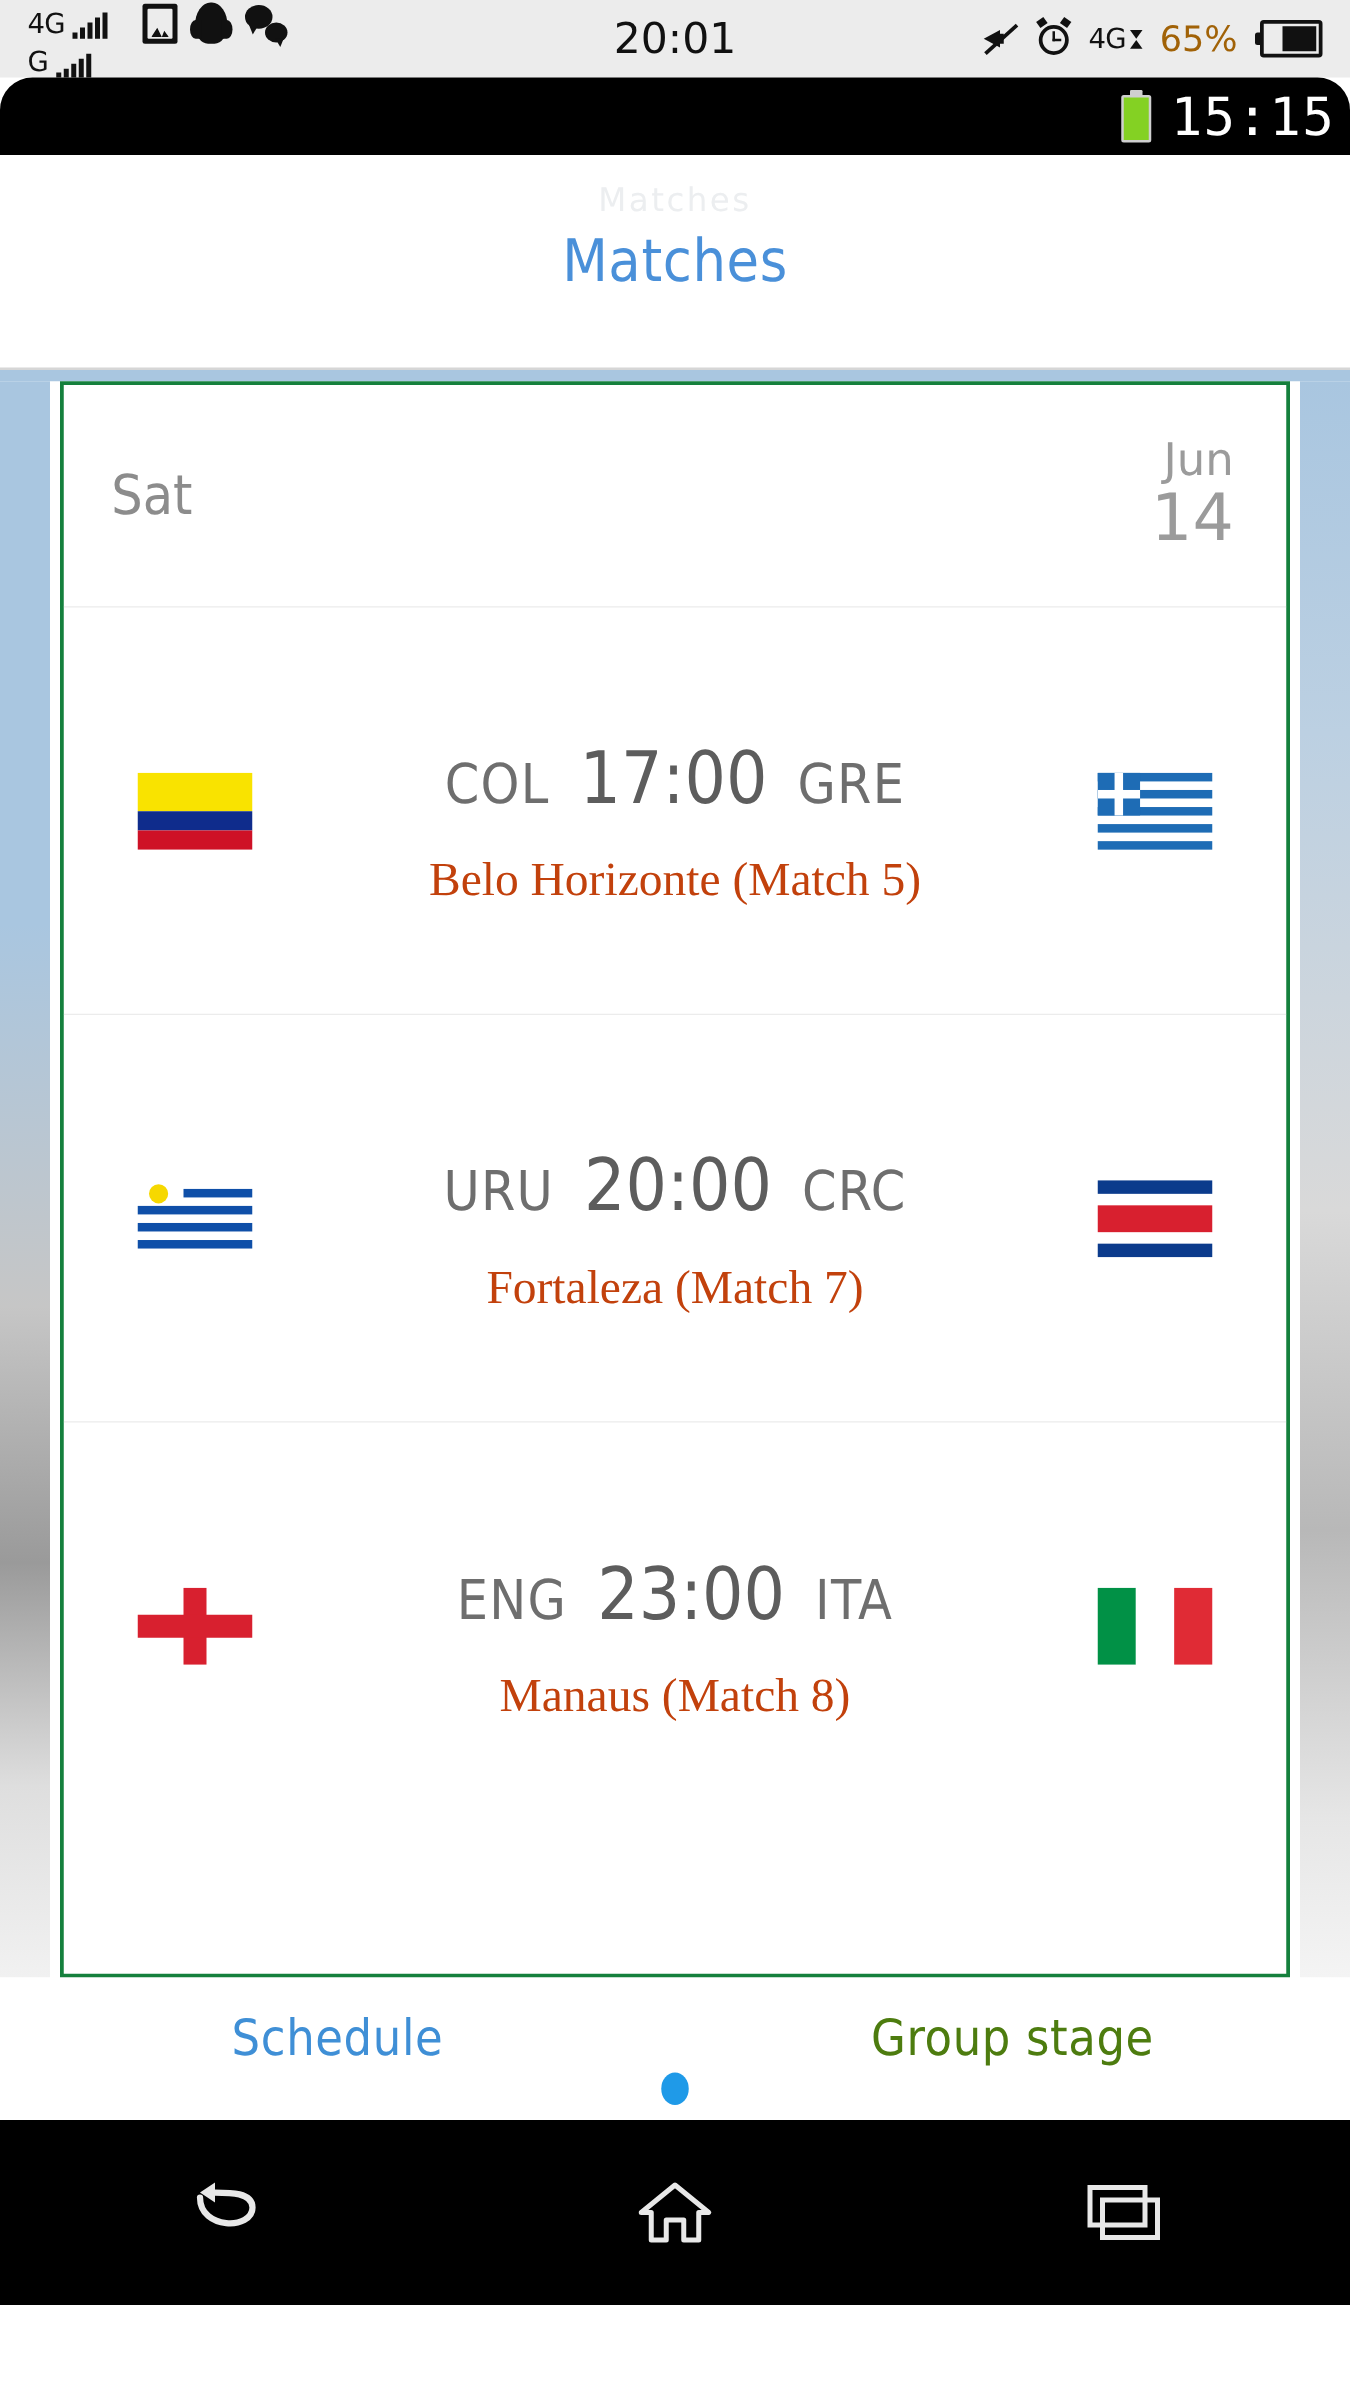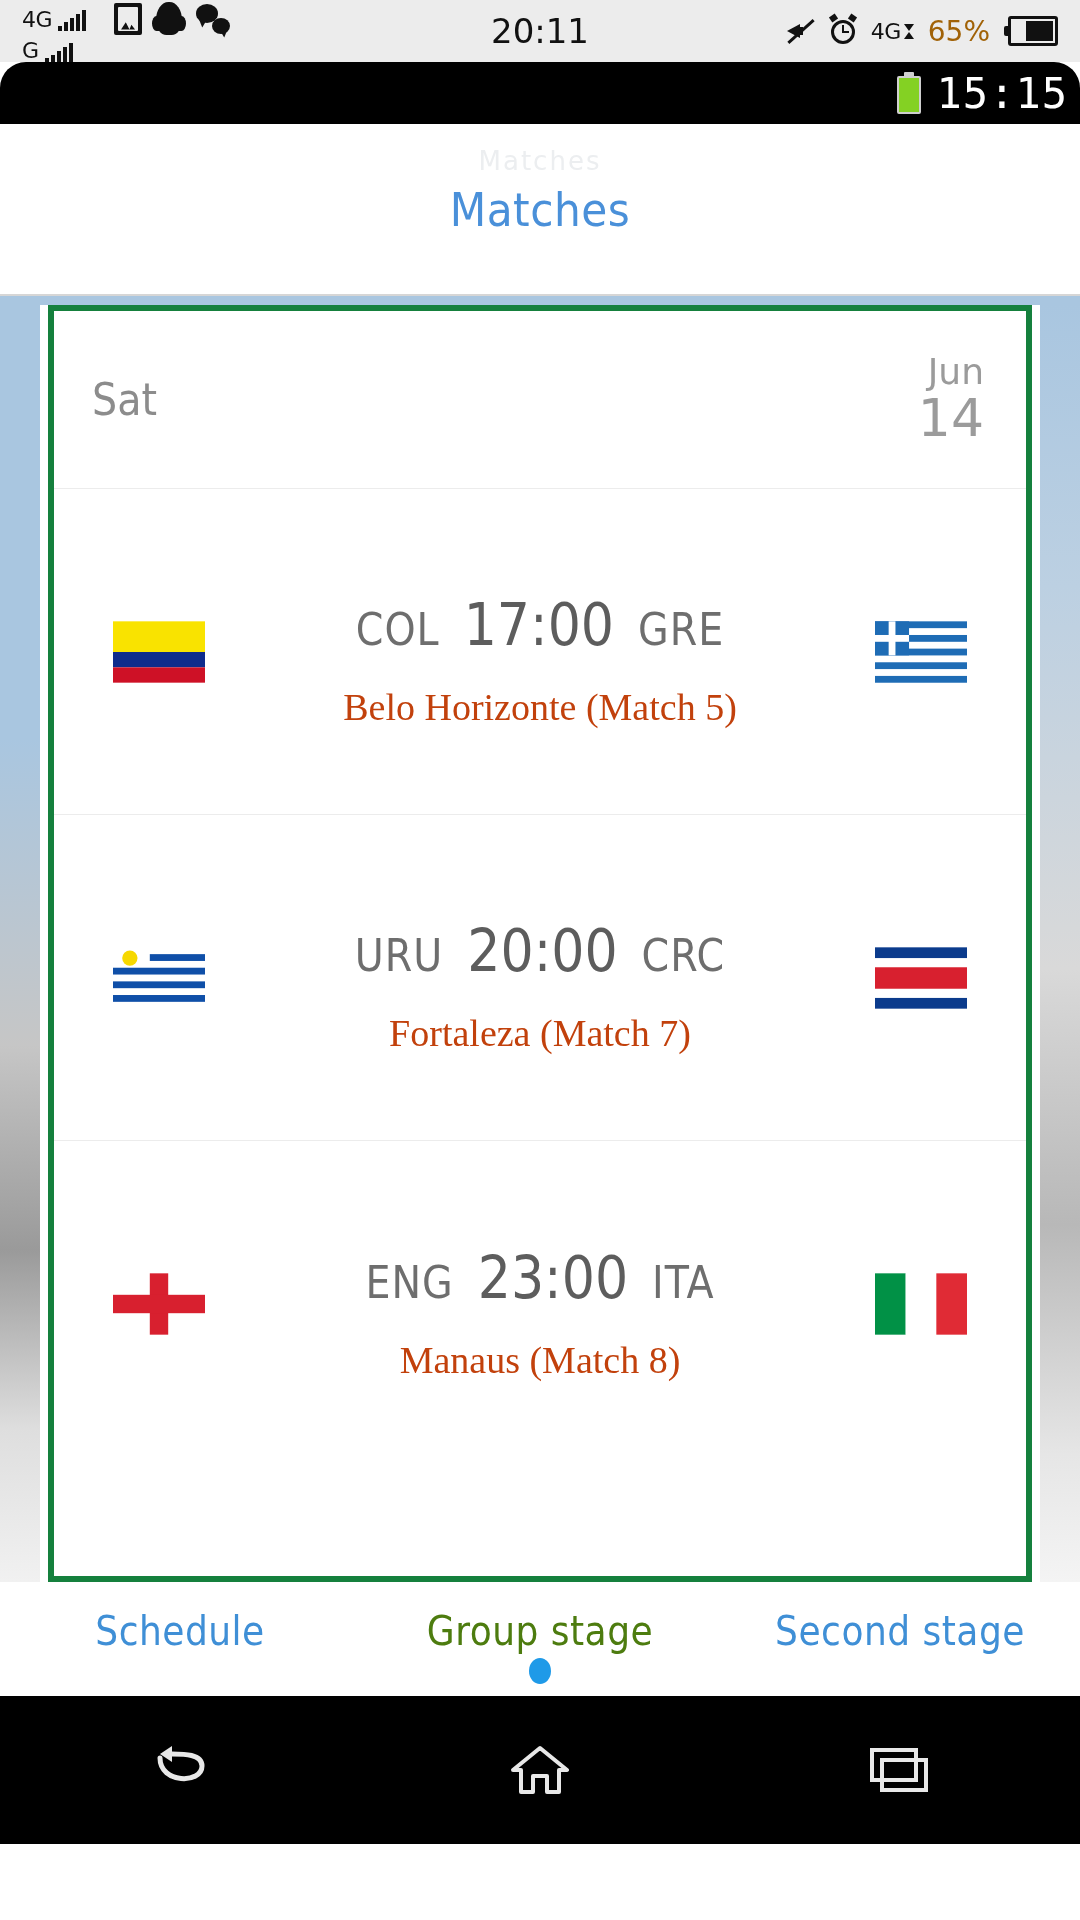--- a/index.html
+++ b/index.html
@@ -178,21 +178,21 @@
     position: absolute; left: 0; top: 9px; width: 40px; bottom: 72px;
     background: linear-gradient(to bottom, #a9c6e0 0%, #a9c6e0 34%, #c6c6c6 58%, #9a9a9a 74%, #dedede 88%, #f1f1f1 100%);
   }
   .rail-right {
     position: absolute; right: 0; top: 9px; width: 40px; bottom: 72px;
     background: linear-gradient(to bottom, #a9c6e0 0%, #bcd0e2 22%, #d9d9d9 52%, #b8b8b8 72%, #e6e6e6 90%, #f4f4f4 100%);
   }
   .card {
     position: absolute; left: 48px; top: 9px; right: 48px; bottom: 72px;
     background: #ffffff;
-    border: 6px solid #15803d;
+    border: 3px solid #15803d;
     overflow: hidden;
   }
 
   .date-row {
     height: 178px; display: flex; align-items: center; justify-content: space-between;
     padding: 0 42px 0 38px;
     border-bottom: 1px solid #ececec;
   }
   .date-day {
     font-size: 44px; color: #8c8c8c;
@@ -289,21 +289,21 @@
     <div class="tray-icons">
       <span class="ico ico-photo"></span>
       <span class="ico ico-penguin"></span>
       <span class="ico ico-wechat">
         <span class="b1"></span>
           <span class="b2"></span>
       </span>
     </div>
   </div>
 
-  <div class="sys-clock">20:11</div>
+  <div class="sys-clock">20:01</div>
 
   <div class="sys-right">
     <span class="ico-mute">
       <span class="spk"></span>
         <span class="bx"></span>
         <span class="slash"></span>
     </span>
     <span class="ico-alarm">
       <span class="ear1"></span>
         <span class="ear2"></span>
@@ -438,21 +438,20 @@
           <rect x="40" y="0" width="20" height="40" fill="#e02b35"></rect>
         </svg>
       </div>
     </div>
 
   </div>
 
   <div class="tabs">
     <div class="tab active">Schedule</div>
     <div class="tab dim">Group stage</div>
-    <div class="tab active">Second stage</div>
   </div>
 </div>
 
 <div class="dot-wrap">
   <span class="page-dot"></span>
 </div>
 
 <div class="navbar">
   <span class="nav-back">
     <svg width="66" height="52" viewBox="0 0 66 52">

